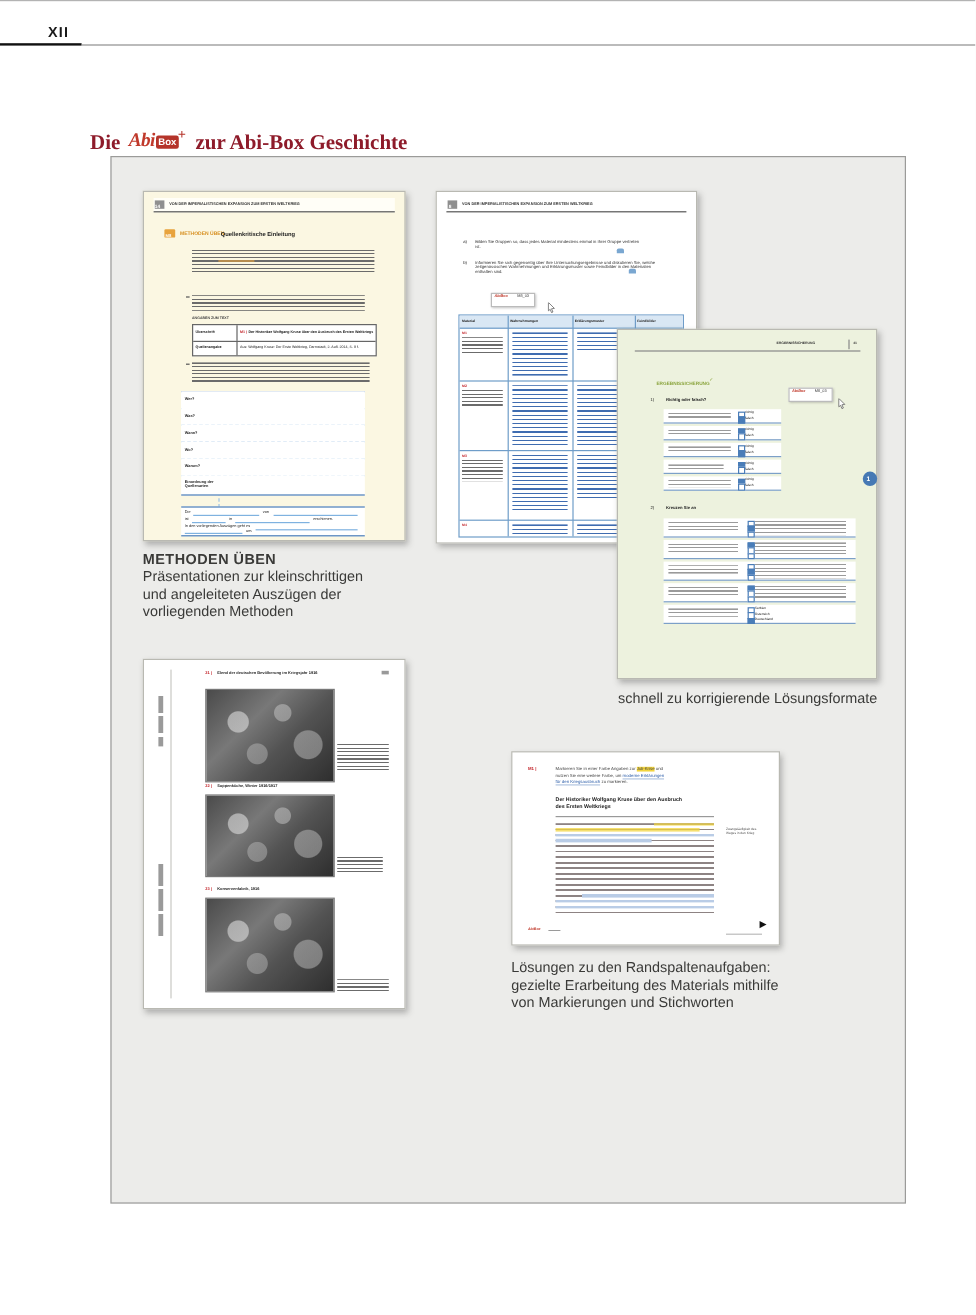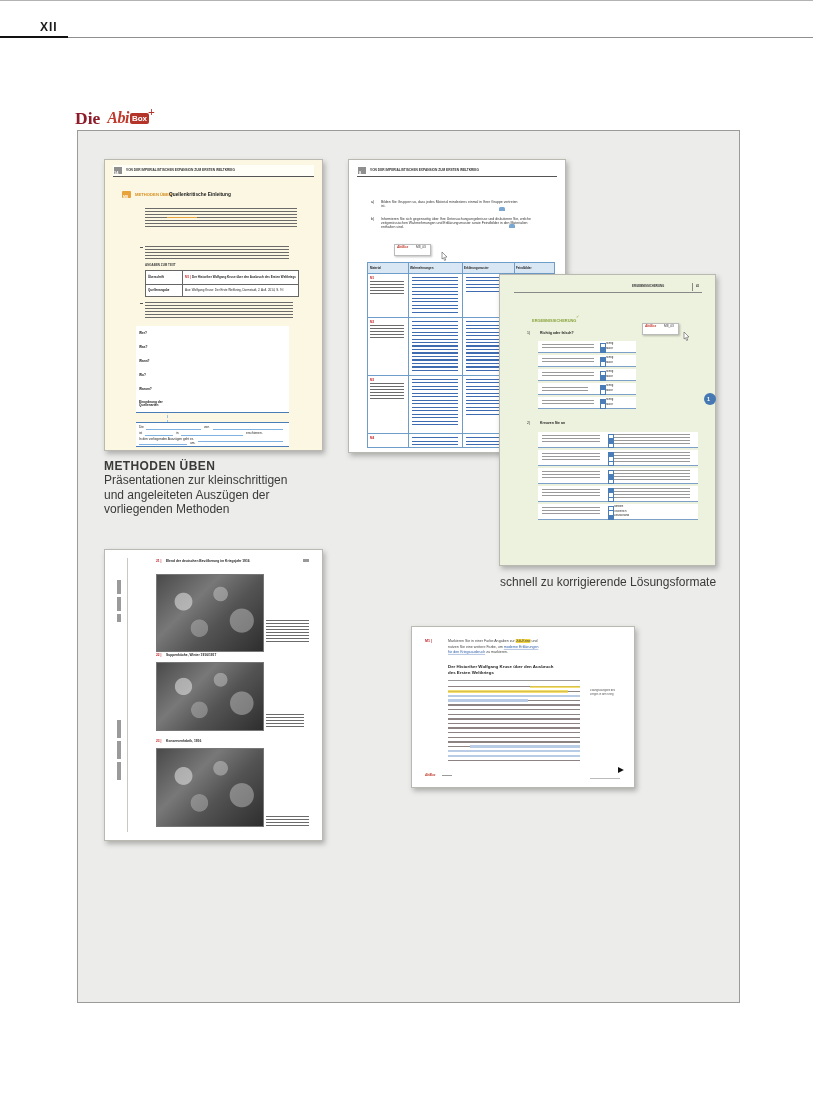--- a/index.html
+++ b/index.html
@@ -44,23 +44,24 @@
   <div class="a" style="left:0;top:36px;width:68px;height:2.4px;background:#111;"></div>
   <div class="a" style="left:68px;top:36.5px;width:745px;height:1.6px;background:#8f8f8f;"></div>
 
   <div class="a" style="left:75px;top:106px;height:24px;font-family:'Liberation Serif',serif;font-weight:bold;font-size:17.5px;color:#8e1b2a;display:flex;align-items:center;gap:7px;">
     <span>Die</span>
     <span class="a" style="position:relative;display:inline-flex;align-items:center;">
       <span style="font-style:italic;color:#c0392b;font-size:16px;letter-spacing:-.5px;">Abi</span>
       <span style="background:#b5342a;color:#fff;font-family:'Liberation Sans',sans-serif;font-weight:bold;font-size:8px;padding:1px 2px;border-radius:2px;margin-left:1px;">Box</span>
       <span style="color:#b5342a;font-size:12px;position:relative;top:-6px;left:-1px;">+</span>
     </span>
+    <span>zur Abi-Box Geschichte</span>
   </div>
 
-  <div class="a" style="left:77px;top:130px;width:661px;height:871px;background:#ececea;border:1px solid #9b9b99;">
+  <div class="a" style="left:92px;top:130px;width:661px;height:871px;background:#ececea;border:1px solid #9b9b99;">
 
     <div class="a page" style="left:26px;top:28px;width:217px;height:290px;background:#fbf7e2;">
 
       <div class="a" style="left:8px;top:5px;width:201px;height:11px;background:#fffef7;border-bottom:.6px solid #555;">
         <div class="a numbox" style="left:1px;top:2px;width:8px;height:7px;">
           <span class="sc" style="display:inline-block;font-size:10px;font-weight:bold;transform:scale(.4);position:relative;top:-2px;">14</span>
         </div>
         <div class="a sc" style="left:13px;top:3px;font-size:10px;font-weight:bold;color:#333;transform:scale(.32);">VON DER IMPERIALISTISCHEN EXPANSION ZUM ERSTEN WELTKRIEG</div>
       </div>
 
@@ -376,15 +377,20 @@
       <div class="a sc" style="left:178px;top:66px;font-size:9px;color:#555;transform:scale(.3);">Weges in den Krieg</div>
 
       <div class="a" style="left:13px;top:146px;display:flex;align-items:center;gap:2px;">
         <span class="sc tagbrand" style="display:inline-block;font-size:10px;transform:scale(.3);width:16px;">AbiBox</span>
         <span class="a sim lt" style="left:17px;top:2px;width:10px;height:2px;"></span>
       </div>
       <span class="a sc" style="left:206px;top:138px;font-size:14px;color:#111;transform:scale(.55);">▶</span>
       <div class="a" style="left:178px;top:151px;width:30px;height:.6px;background:#bbb;"></div>
     </div>
 
+    <div class="a" style="left:333px;top:668px;">
+      <div class="cap-line">Lösungen zu den Randspaltenaufgaben:</div>
+      <div class="cap-line">gezielte Erarbeitung des Materials mithilfe</div>
+      <div class="cap-line">von Markierungen und Stichworten</div>
+    </div>
 
   </div>
 </div>
 
 </body></html>

